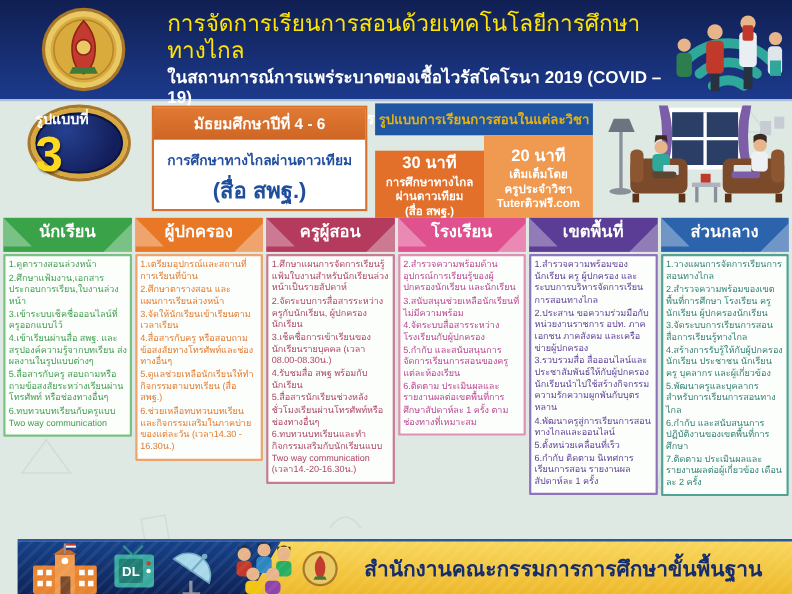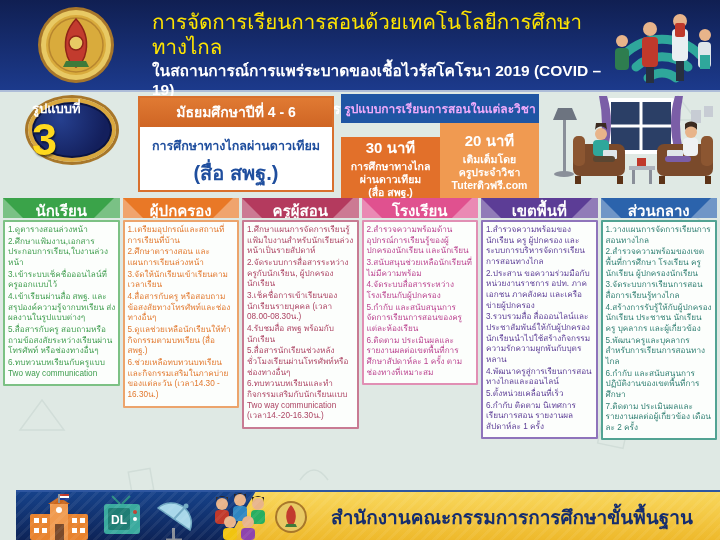--- a/index.html
+++ b/index.html
@@ -31,35 +31,35 @@
   .badge-number { color:#ffd91e; font-size:45px; font-weight:800; line-height:.95; text-shadow:1px 2px 2px rgba(0,0,0,.5); }
 
   .level-box { position:absolute; left:138px; top:4px; width:196px; height:96px;
                background:#fff; border:2px solid var(--level-orange,#d8702d); }
   .level-header { background:linear-gradient(#e07a33,#cf6524); color:#fff; font-weight:700; font-size:14px;
                   text-align:center; padding:3px 0 4px; }
   .level-line1 { text-align:center; color:var(--box-text-blue,#1f4e9e); font-size:12.5px; font-weight:700; margin-top:9px; }
   .level-line2 { text-align:center; color:var(--box-text-blue,#1f4e9e); font-size:20px; font-weight:800; margin-top:1px; }
 
   .schedule { position:absolute; left:341px; top:2px; width:198px; height:100px; }
-  .schedule-header { background:var(--schedule-blue,#1f55a3); color:#f0abfc; font-weight:700; font-size:12px;
+  .schedule-header { background:var(--schedule-blue,#1f55a3); color:#eab308; font-weight:700; font-size:12px;
                      text-align:center; padding:5px 1px; }
   .schedule-blocks { display:flex; height:75px; }
   .sched-block { flex:1; color:#fff; font-weight:700; text-align:center;
                  display:flex; flex-direction:column; justify-content:center; gap:0; }
   .sched-block.b1 { background:var(--block1-orange,#e2702a);margin-top:14px; }
   .sched-block.b2 { background:var(--block2-orange,#f09a51); }
   .sched-duration { font-size:15px; }
   .sched-line { font-size:10.5px; line-height:1.25; }
   .room-illo { position:absolute; left:545px; top:0; width:173px; height:102px; }
 
   
   .columns { position:absolute; top:198px; left:3px; right:3px; z-index:2; display:flex; gap:3px; align-items:flex-start; }
   .column { flex:1; min-width:0; }
-  .col-banner { position:relative; height:20px; line-height:26px; text-align:center; color:#fff;
+  .col-banner { position:relative; height:31px; line-height:26px; text-align:center; color:#fff;
                 font-size:15px; font-weight:700; background:var(--banner); overflow:hidden; }
   .col-banner::before { content:""; position:absolute; left:0; top:0; border-style:solid;
                         border-width:26px 0 0 26px; border-color:transparent transparent transparent rgba(255,255,255,.33); }
   .col-banner::after { content:""; position:absolute; right:0; bottom:0; border-style:solid;
                        border-width:0 0 26px 26px; border-color:transparent transparent rgba(255,255,255,.33) transparent; }
   .col-box { margin-top:2px; background:#fcfefc; border:2px solid var(--border); border-radius:1px;
              padding:3px 2px 4px 3px; color:var(--text); font-size:8.2px; line-height:1.3;
              max-height:252px; overflow:hidden; }
   .col-box p { margin:0 0 1px 0; }
 

